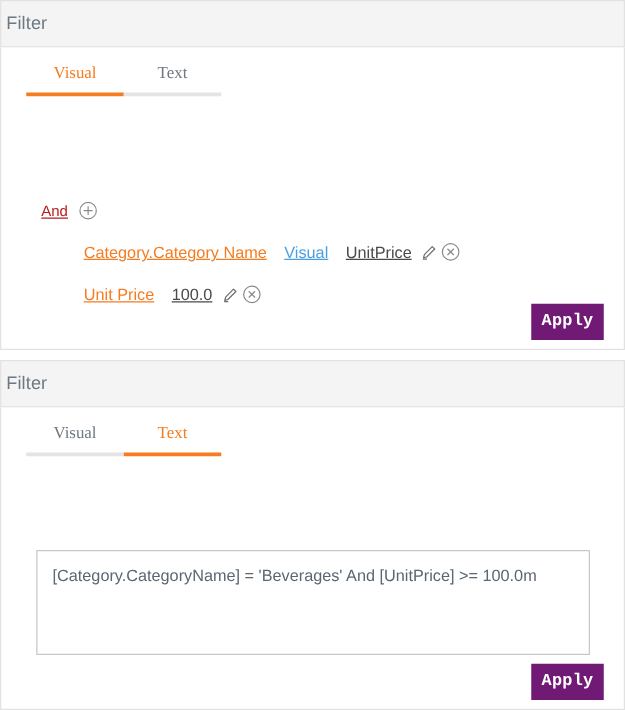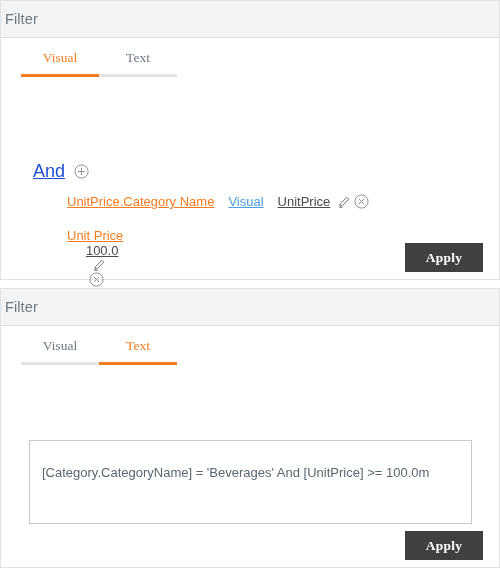--- a/index.html
+++ b/index.html
@@ -86,43 +86,43 @@
 
   
   .group-row {
     position: absolute;
     left: 32px;
     top: 123px;
     display: flex;
     align-items: center;
   }
   .group-op {
-    font-size: 18px;
-    color: #1d4ed8;
+    font-size: 12px;
+    color: #b91c1c;
     text-decoration: underline;
     cursor: pointer;
     margin-right: 9px;
   }
   .icon-circle-plus, .icon-circle-x {
     width: 15px;
     height: 15px;
     display: inline-block;
     vertical-align: middle;
     cursor: pointer;
   }
 
   .cond-row {
     position: absolute;
     left: 66px;
     display: flex;
     align-items: center;
     white-space: nowrap;
   }
   .cond-row.r1 { top: 156px; }
-  .cond-row.r2 { top: 190px; flex-direction: column; }
+  .cond-row.r2 { top: 190px; }
 
   .cond-field {
     font-size: 13px;
     color: #f57c20;
     text-decoration: underline;
     cursor: pointer;
   }
   .cond-operator {
     font-size: 13px;
     color: #4a9fe0;
@@ -149,43 +149,43 @@
     width: 15px;
     height: 15px;
     display: inline-block;
     cursor: pointer;
   }
 
   
   .apply-button {
     position: absolute;
     right: 16px;
-    width: 78px;
+    width: 58px;
     height: 29px;
-    background: #404040;
+    background: #701a75;
     color: #ffffff;
     border: none;
     font-size: 13.5px;
     font-weight: bold;
-    font-family: Liberation Serif, serif;
+    font-family: Liberation Mono, monospace;
     cursor: pointer;
     letter-spacing: 0.2px;
   }
 
   
   .expr-box {
     position: absolute;
     left: 28px;
     top: 114px;
     width: 443px;
     height: 84px;
     border: 1px solid #c8c8c8;
     box-sizing: border-box;
     background: #ffffff;
-    padding: 23px 12px;
+    padding: 11px 12px;
     font-size: 13px;
     color: #5a6672;
     line-height: 1.4;
     resize: none;
     outline: none;
     font-family: "Liberation Sans", sans-serif;
     overflow: hidden;
   }
 </style>
 </head>
@@ -215,21 +215,21 @@
       <span class="icon-circle-plus">
         <svg viewBox="0 0 16 16" width="15" height="15">
           <circle cx="8" cy="8" r="7" fill="none" stroke="#8a8a8a" stroke-width="1"></circle>
           <line x1="8" y1="4.2" x2="8" y2="11.8" stroke="#8a8a8a" stroke-width="1"></line>
           <line x1="4.2" y1="8" x2="11.8" y2="8" stroke="#8a8a8a" stroke-width="1"></line>
         </svg>
       </span>
     </div>
 
     <div class="cond-row r1">
-      <span class="cond-field">UnitPrice.Category Name</span>
+      <span class="cond-field">Category.Category Name</span>
       <span class="cond-operator">Visual</span>
       <span class="cond-value">UnitPrice</span>
       <span class="icon-pencil">
         <svg viewBox="0 0 16 16" width="14" height="14">
           <path d="M11.2 2.6 L13.4 4.8 L6.1 12.1 L3.2 12.9 L4.0 10.0 Z" fill="none" stroke="#6e6e6e" stroke-width="1.1" stroke-linejoin="round"></path>
           <line x1="2.6" y1="14.0" x2="6.4" y2="14.0" stroke="#6e6e6e" stroke-width="1.1"></line>
         </svg>
       </span>
       <span class="icon-remove">
         <svg viewBox="0 0 16 16" width="15" height="15">

